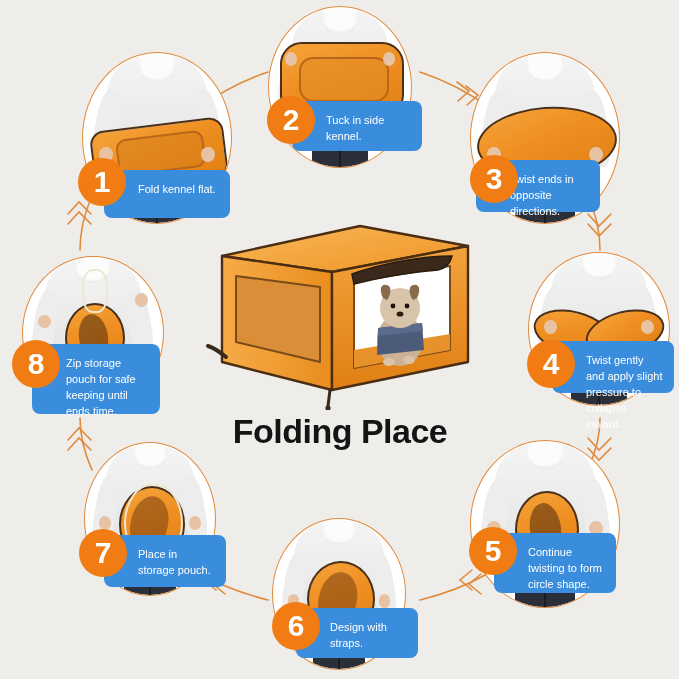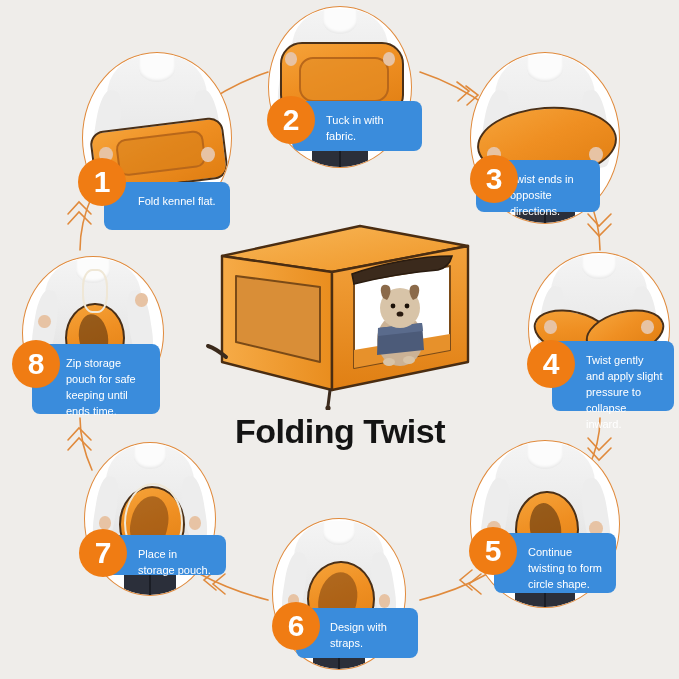--- a/index.html
+++ b/index.html
@@ -296,21 +296,21 @@
         <div class="torso"></div>
         <div class="collar"></div>
         <div class="legs"></div>
         <div class="arm-l"></div>
         <div class="arm-r"></div>
         <div class="prop flat"></div>
         <div class="hand-l"></div>
         <div class="hand-r"></div>
       </div>
     </div>
-    <div class="caption" style="left:104px; top:170px; width:126px; height:48px;margin-top:12px;">
+    <div class="caption" style="left:104px; top:170px; width:126px; height:48px;">
       <span>Fold kennel flat.</span>
     </div>
     <div class="badge" style="left:78px; top:158px;">
       <span>1</span>
     </div>
   </div>
 
   <div class="step">
     <div class="photo-circle" style="left:268px; top:6px; width:142px; height:160px;">
       <div class="photo-inner">
@@ -318,21 +318,21 @@
         <div class="collar"></div>
         <div class="legs"></div>
         <div class="arm-l"></div>
         <div class="arm-r"></div>
         <div class="prop tuck"></div>
         <div class="hand-l" style="top:28%;"></div>
         <div class="hand-r" style="top:28%;"></div>
       </div>
     </div>
     <div class="caption" style="left:292px; top:101px; width:130px; height:50px;">
-      <span>Tuck in with fabric.</span>
+      <span>Tuck in side kennel.</span>
     </div>
     <div class="badge" style="left:267px; top:96px;">
       <span>2</span>
     </div>
   </div>
 
   <div class="step">
     <div class="photo-circle" style="left:470px; top:52px; width:148px; height:170px;">
       <div class="photo-inner">
         <div class="torso"></div>
@@ -360,21 +360,21 @@
         <div class="collar"></div>
         <div class="legs"></div>
         <div class="arm-l"></div>
         <div class="arm-r"></div>
         <div class="prop twist-a"></div>
         <div class="prop twist-b"></div>
         <div class="hand-l" style="top:44%;"></div>
         <div class="hand-r" style="top:44%;"></div>
       </div>
     </div>
-    <div class="caption" style="left:552px; top:341px; width:122px; height:70px;">
+    <div class="caption" style="left:552px; top:341px; width:122px; height:52px;">
       <span>Twist gently and apply slight pressure to collapse inward.</span>
     </div>
     <div class="badge" style="left:527px; top:340px;">
       <span>4</span>
     </div>
   </div>
 
   <div class="step">
     <div class="photo-circle" style="left:470px; top:440px; width:148px; height:166px;">
       <div class="photo-inner">
@@ -424,21 +424,21 @@
         <div class="collar"></div>
         <div class="legs"></div>
         <div class="arm-l"></div>
         <div class="arm-r"></div>
         <div class="prop disc"></div>
         <div class="strap" style="left:30%; top:26%; width:42%; height:50%;"></div>
         <div class="hand-l" style="top:48%;"></div>
         <div class="hand-r" style="top:48%;"></div>
       </div>
     </div>
-    <div class="caption" style="left:104px; top:535px; width:122px; height:40px;">
+    <div class="caption" style="left:104px; top:535px; width:122px; height:52px;">
       <span>Place in storage pouch.</span>
     </div>
     <div class="badge" style="left:79px; top:529px;">
       <span>7</span>
     </div>
   </div>
 
   <div class="step">
     <div class="photo-circle" style="left:22px; top:256px; width:140px; height:152px;">
       <div class="photo-inner">
@@ -507,16 +507,16 @@
       </g>
 
       <path d="M8 136 C 14 138, 20 142, 26 147" stroke="#3b2a1c" stroke-width="4" fill="none" stroke-linecap="round"></path>
 
       <path d="M130 180 L128 196" stroke="#3b2a1c" stroke-width="3" fill="none" stroke-linecap="round"></path>
       <circle cx="128" cy="198" r="2.6" fill="#3b2a1c"></circle>
     </svg>
   </div>
 
   <div class="title-block">
-    <div class="title-main">Folding Twist</div>
+    <div class="title-main">Folding Place</div>
   </div>
 
 </div>
 
 </body></html>

